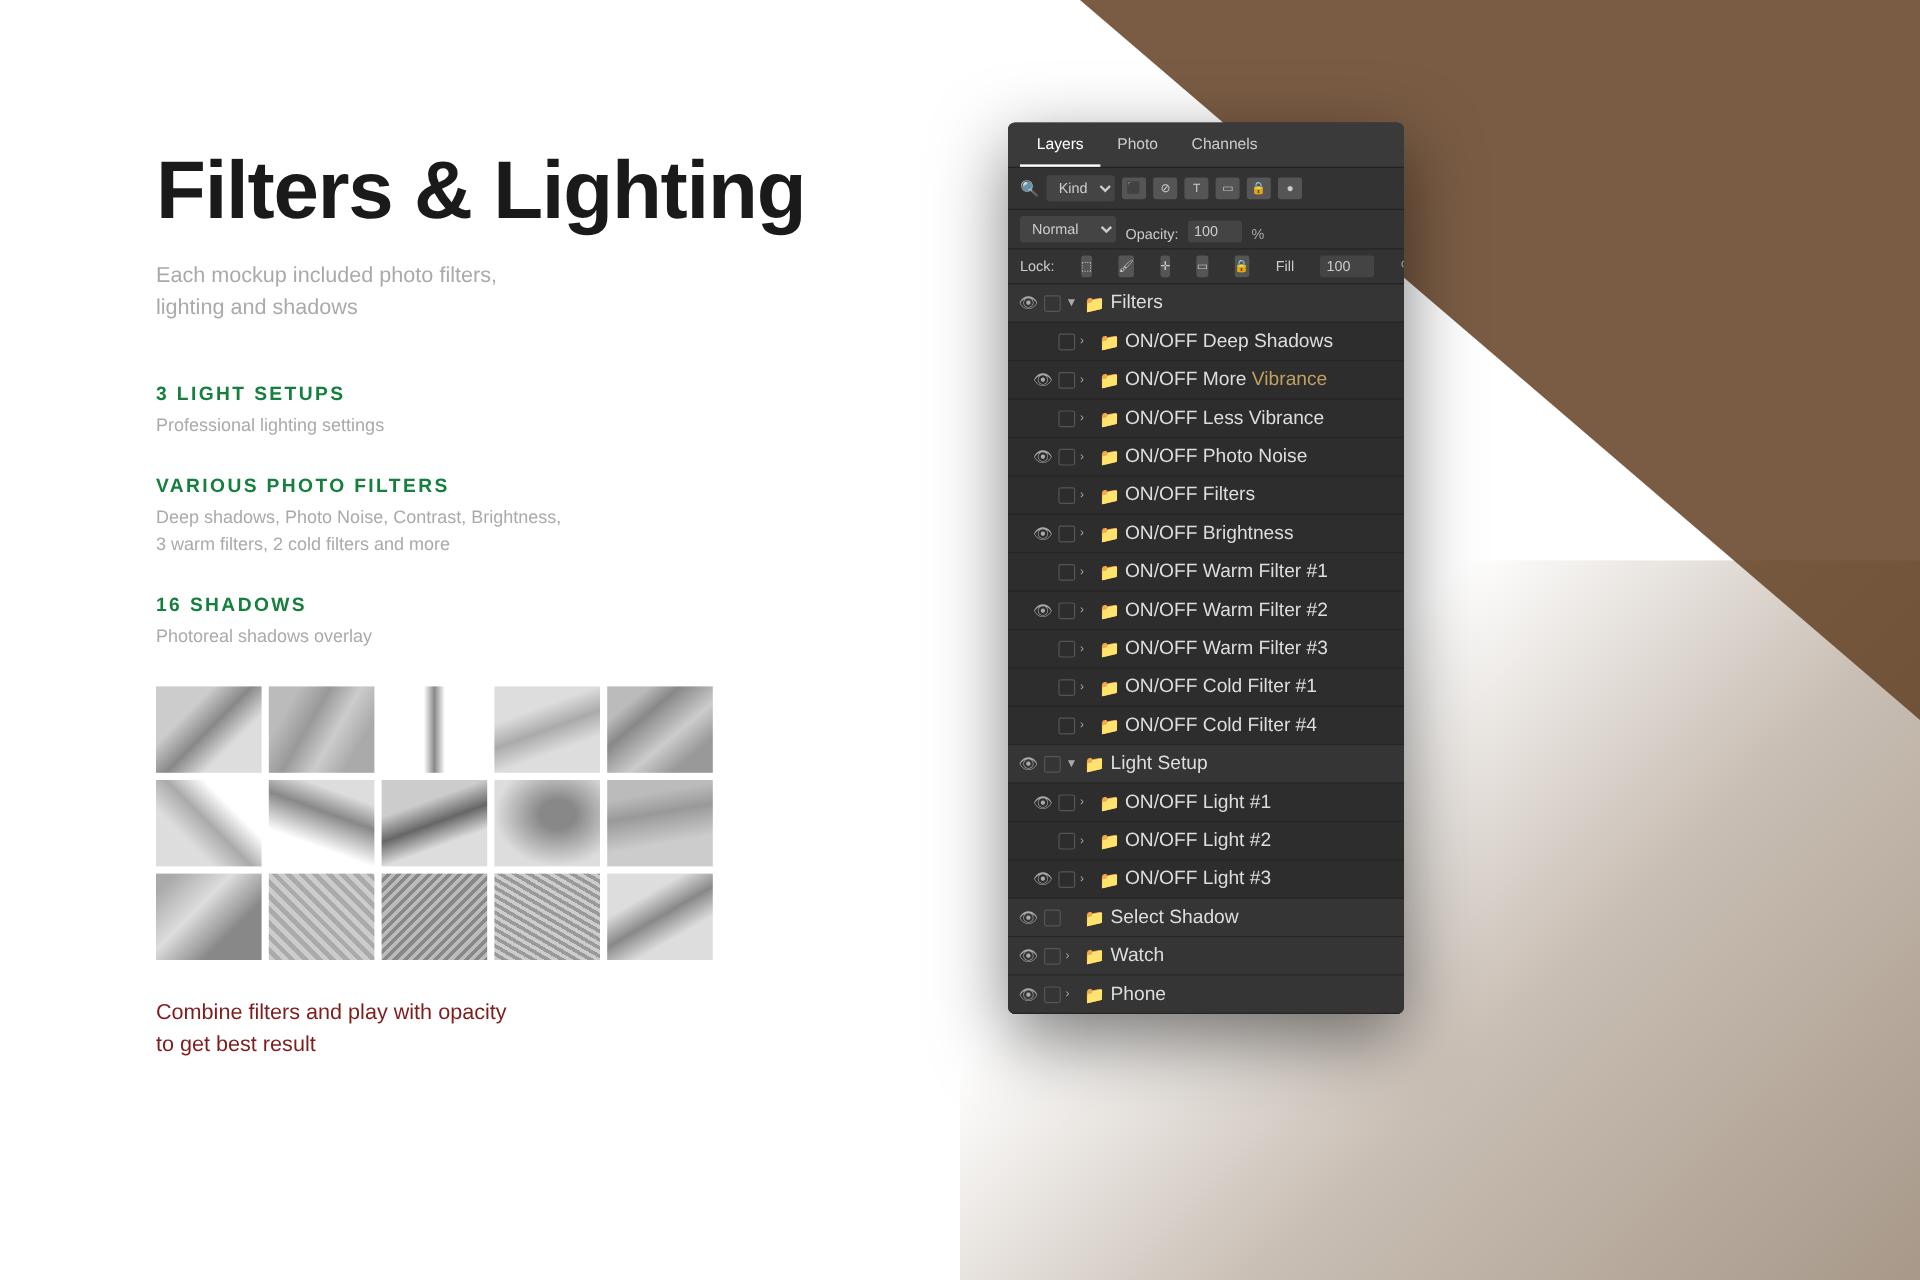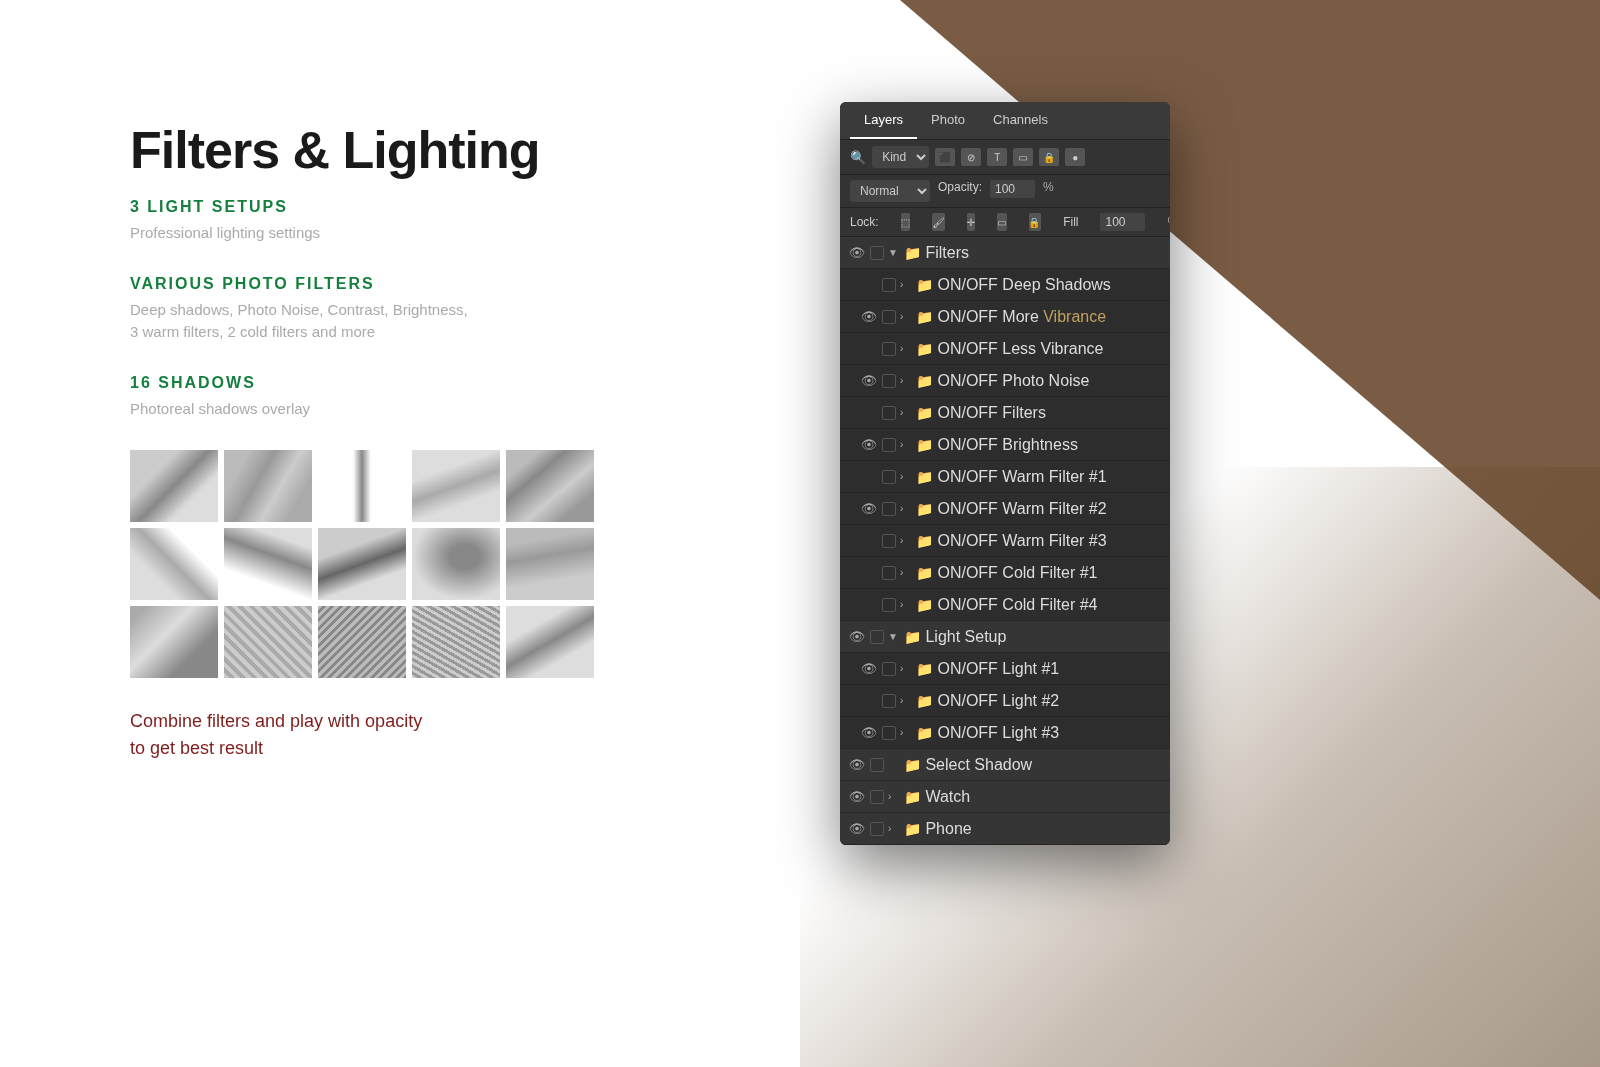--- a/index.html
+++ b/index.html
@@ -40,21 +40,21 @@
       position: absolute;
       top: 0;
       left: 0;
       width: 860px;
       height: 1067px;
       z-index: 1;
       padding: 120px 80px 60px 130px;
     }
 
     .main-title {
-      font-size: 52px;
+      font-size: 68px;
       font-weight: 700;
       color: #1a1a1a;
       margin-bottom: 18px;
       letter-spacing: -1px;
     }
 
     .main-subtitle {
       font-size: 18px;
       color: #aaa;
       margin-bottom: 50px;
@@ -186,21 +186,21 @@
       display: flex;
       align-items: center;
       justify-content: center;
       color: #ccc;
       font-size: 10px;
     }
 
     
     .ps-of-row {
       display: flex;
-      align-items: flex-start;
+      align-items: flex-end;
       padding: 5px 10px;
       background: #333;
       gap: 8px;
       font-size: 12px;
       color: #ccc;
       border-bottom: 1px solid #222;
     }
 
     .ps-of-input {
       background: #444;
@@ -310,20 +310,21 @@
   </style>
 </head>
 <body>
 
 <div class="bg-triangle"></div>
 <div class="bg-shadow"></div>
 
 <div class="content-area">
 
   <h1 class="main-title">Filters &amp; Lighting</h1>
+  <p class="main-subtitle">Each mockup included photo filters,<br>lighting and shadows</p>
 
   <div class="section">
     <div class="section-title">3 LIGHT SETUPS</div>
     <div class="section-desc">Professional lighting settings</div>
   </div>
 
   <div class="section">
     <div class="section-title">VARIOUS PHOTO FILTERS</div>
     <div class="section-desc">Deep shadows, Photo Noise, Contrast, Brightness,<br>3 warm filters, 2 cold filters and more</div>
   </div>

